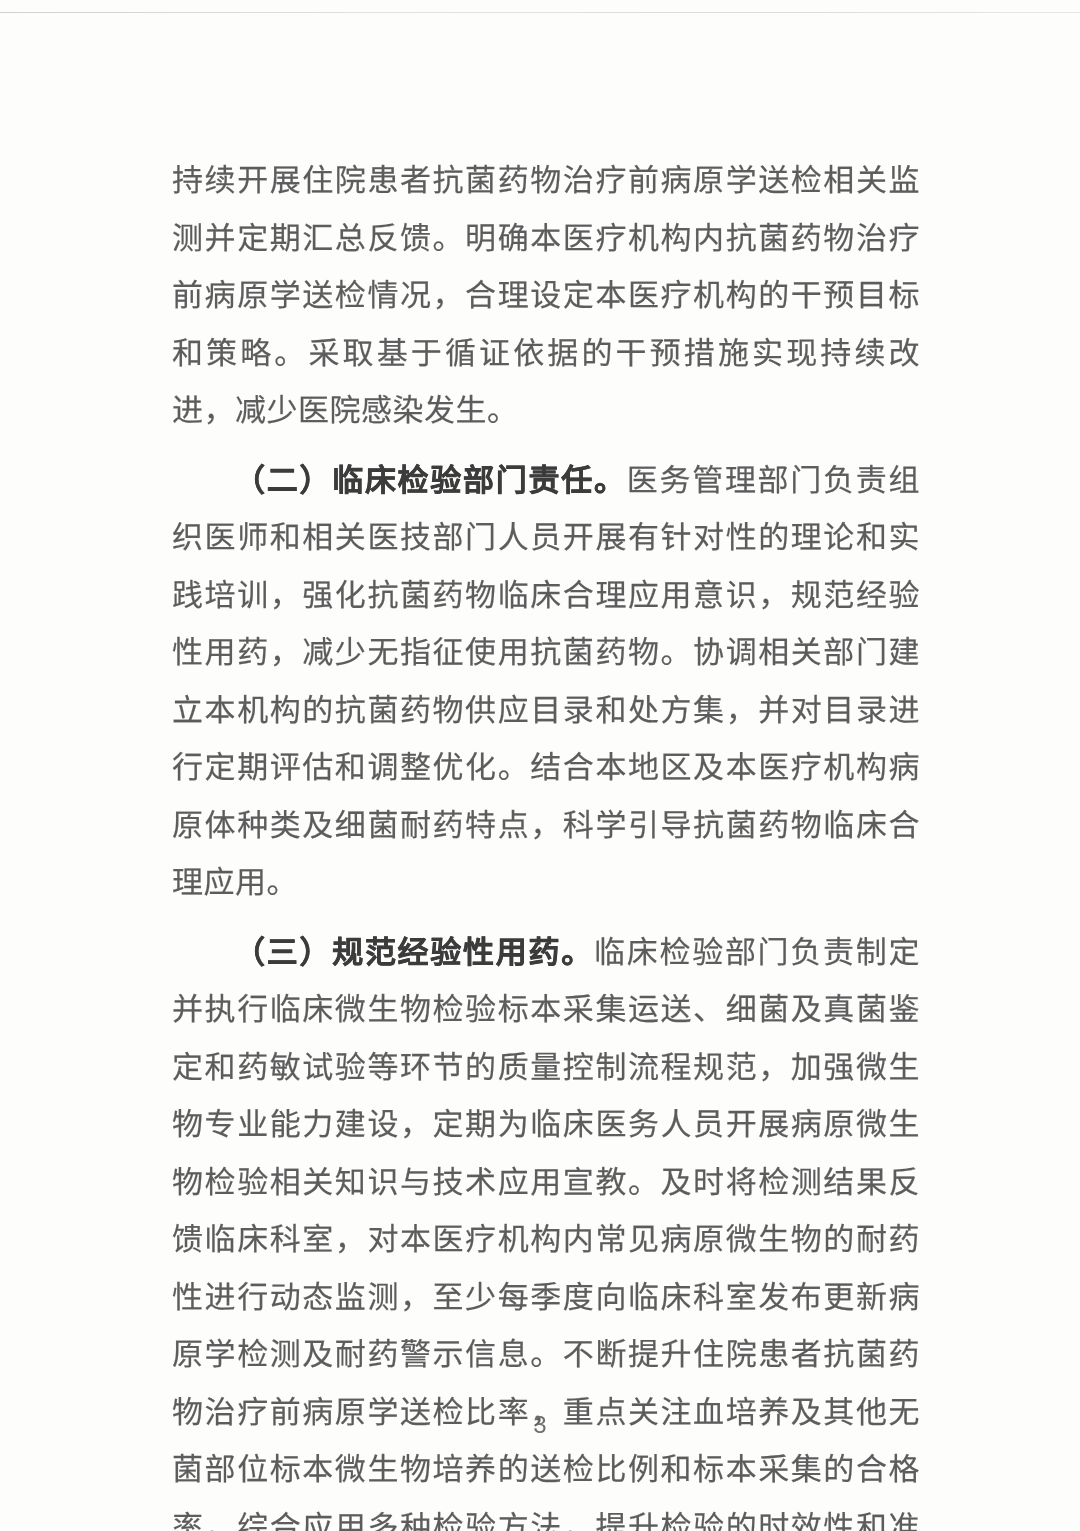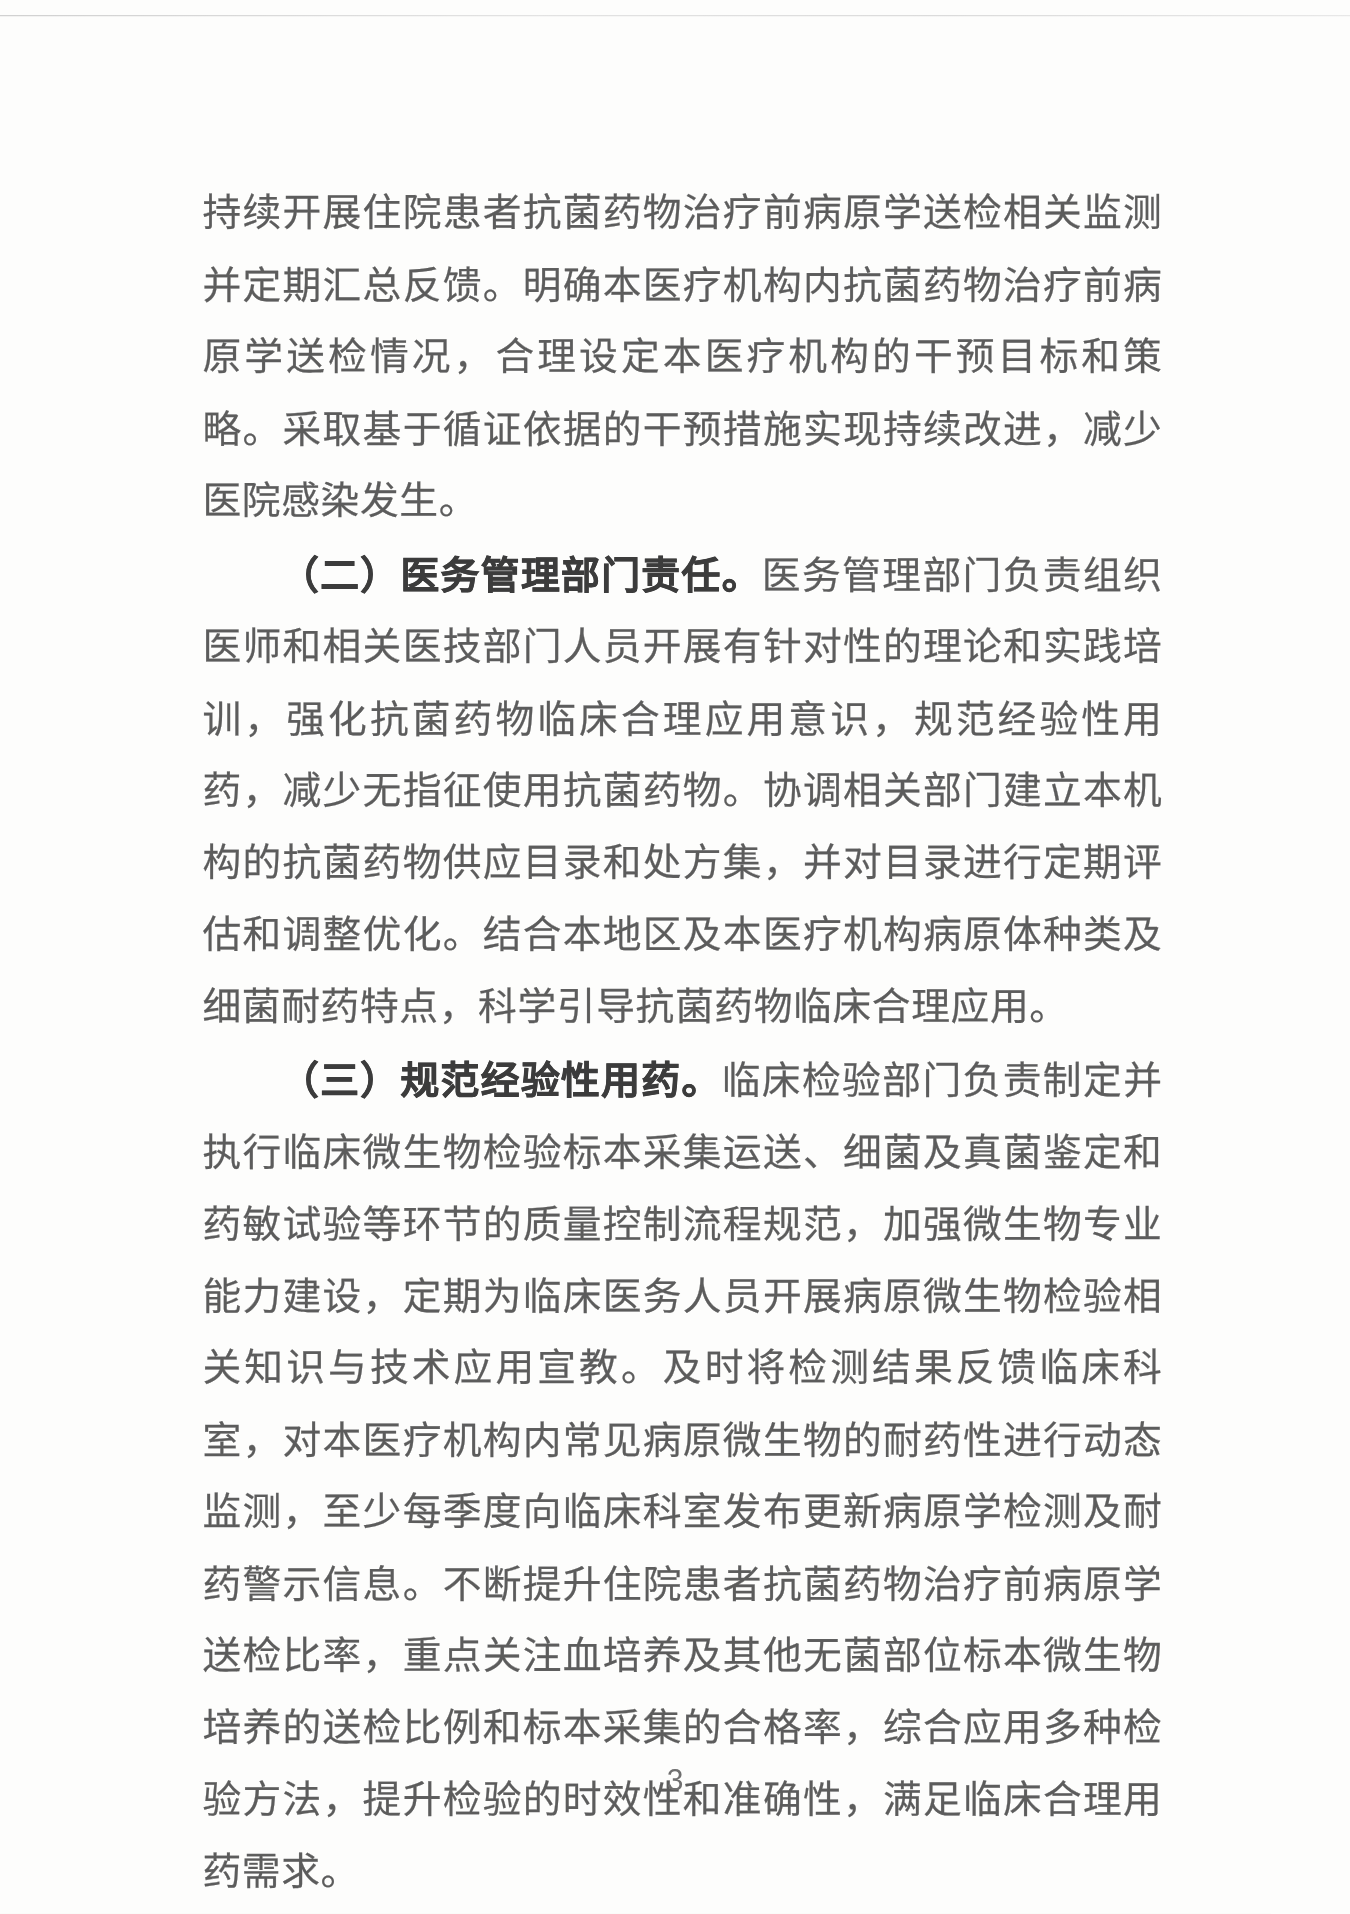--- a/index.html
+++ b/index.html
@@ -39,21 +39,21 @@
     width: 772px;
     font-size: 31px;
     line-height: 57.5px;
     letter-spacing: 0.5px;
     color: #5c5c5c;
     text-align: justify;
     text-justify: inter-ideograph;
     -webkit-text-stroke: 0.2px #6a6a6a;
   }
   .doc-text p {
-    margin: 2px;
+    margin: 12px;
     padding: 0;
   }
   .doc-text p.indent {
     text-indent: 2em;
   }
   .doc-text .lead-bold {
     font-weight: 700;
     color: #3c3c3c;
     -webkit-text-stroke: 0.4px #3c3c3c;
   }
@@ -73,21 +73,21 @@
 <body>
 
 <div class="page">
 
   <div class="scan-edge-line"></div>
 
   <main class="doc-text">
 
     <p><span>持续开展住院患者抗菌药物治疗前病原学送检相关监测并定期汇总反馈。明确本医疗机构内抗菌药物治疗前病原学送检情况，合理设定本医疗机构的干预目标和策略。采取基于循证依据的干预措施实现持续改进，减少医院感染发生。</span></p>
 
-    <p class="indent"><span class="lead-bold">（二）医务管理部门责任。</span><span>医务管理部门负责组织医师和相关医技部门人员开展有针对性的理论和实践培训，强化抗菌药物临床合理应用意识，规范经验性用药，减少无指征使用抗菌药物。协调相关部门建立本机构的抗菌药物供应目录和处方集，并对目录进行定期评估和调整优化。结合本地区及本医疗机构病原体种类及细菌耐药特点，科学引导抗菌药物临床合理应用。</span></p>
+    <p class="indent"><span class="lead-bold">（二）临床检验部门责任。</span><span>医务管理部门负责组织医师和相关医技部门人员开展有针对性的理论和实践培训，强化抗菌药物临床合理应用意识，规范经验性用药，减少无指征使用抗菌药物。协调相关部门建立本机构的抗菌药物供应目录和处方集，并对目录进行定期评估和调整优化。结合本地区及本医疗机构病原体种类及细菌耐药特点，科学引导抗菌药物临床合理应用。</span></p>
 
     <p class="indent"><span class="lead-bold">（三）规范经验性用药。</span><span>临床检验部门负责制定并执行临床微生物检验标本采集运送、细菌及真菌鉴定和药敏试验等环节的质量控制流程规范，加强微生物专业能力建设，定期为临床医务人员开展病原微生物检验相关知识与技术应用宣教。及时将检测结果反馈临床科室，对本医疗机构内常见病原微生物的耐药性进行动态监测，至少每季度向临床科室发布更新病原学检测及耐药警示信息。不断提升住院患者抗菌药物治疗前病原学送检比率，重点关注血培养及其他无菌部位标本微生物培养的送检比例和标本采集的合格率，综合应用多种检验方法，提升检验的时效性和准确性，满足临床合理用药需求。</span></p>
 
   </main>
 
   <div class="page-number">3</div>
 
 </div>
 
 </body></html>

